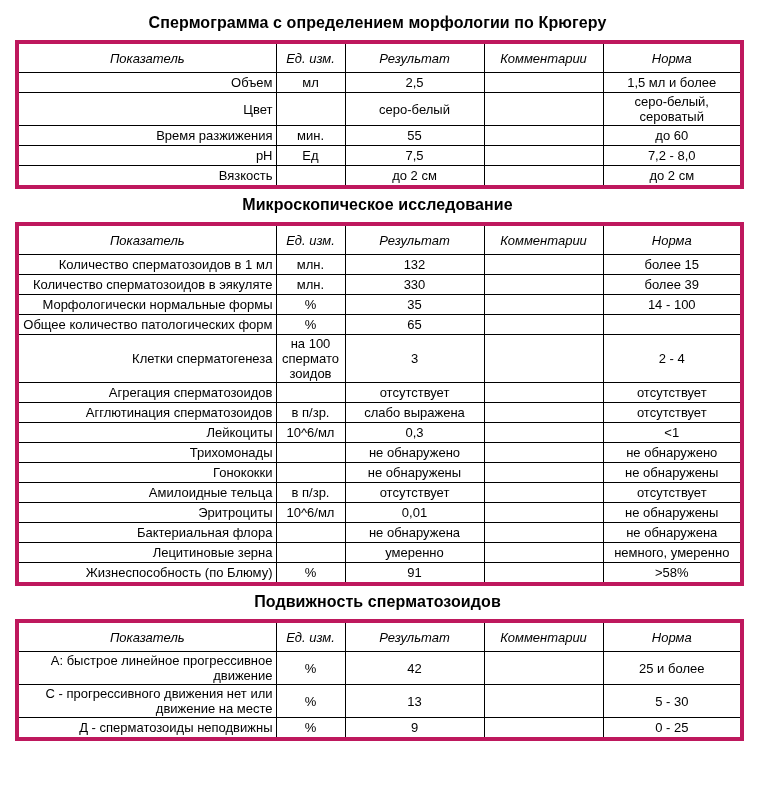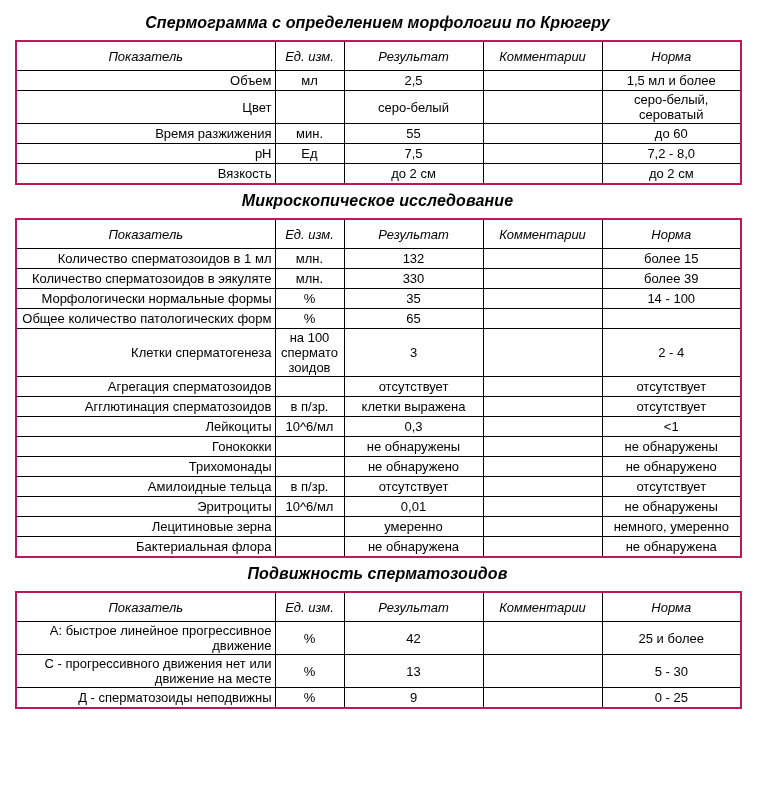--- a/index.html
+++ b/index.html
@@ -12,27 +12,26 @@
   .doc {
     padding: 7px 16px 10px 15px;
     width: 725px;
   }
   h2.section-title {
     font-size: 16px;
     font-weight: bold;
     text-align: center;
     margin: 7px 0 8px 0;
     letter-spacing: 0.1px;
-    font-style: italic;
   }
   table.report-table {
     border-collapse: collapse;
     table-layout: fixed;
     width: 725px;
-    border: 2px solid #be185d;
+    border: 4px solid #be185d;
   }
   table.report-table th,
   table.report-table td {
     border: 1px solid #000000;
     font-size: 13px;
     line-height: 15px;
     padding: 1px 3px;
     vertical-align: middle;
     overflow: hidden;
   }
@@ -169,72 +168,79 @@
           <tr>
             <td class="cell-name">Агрегация сперматозоидов</td>
             <td class="cell-center cell-unit"></td>
             <td class="cell-center">отсутствует</td>
             <td class="cell-center"></td>
             <td class="cell-center">отсутствует</td>
           </tr>
           <tr>
             <td class="cell-name">Агглютинация сперматозоидов</td>
             <td class="cell-center cell-unit">в п/зр.</td>
-            <td class="cell-center">клетки выражена</td>
+            <td class="cell-center">слабо выражена</td>
             <td class="cell-center"></td>
             <td class="cell-center">отсутствует</td>
           </tr>
           <tr>
             <td class="cell-name">Лейкоциты</td>
             <td class="cell-center cell-unit">10^6/мл</td>
             <td class="cell-center">0,3</td>
             <td class="cell-center"></td>
             <td class="cell-center">&lt;1</td>
           </tr>
           <tr>
+            <td class="cell-name">Трихомонады</td>
+            <td class="cell-center cell-unit"></td>
+            <td class="cell-center">не обнаружено</td>
+            <td class="cell-center"></td>
+            <td class="cell-center">не обнаружено</td>
+          </tr>
+          <tr>
             <td class="cell-name">Гонококки</td>
             <td class="cell-center cell-unit"></td>
             <td class="cell-center">не обнаружены</td>
             <td class="cell-center"></td>
             <td class="cell-center">не обнаружены</td>
-          </tr>
-          <tr>
-            <td class="cell-name">Трихомонады</td>
-            <td class="cell-center cell-unit"></td>
-            <td class="cell-center">не обнаружено</td>
-            <td class="cell-center"></td>
-            <td class="cell-center">не обнаружено</td>
           </tr>
           <tr>
             <td class="cell-name">Амилоидные тельца</td>
             <td class="cell-center cell-unit">в п/зр.</td>
             <td class="cell-center">отсутствует</td>
             <td class="cell-center"></td>
             <td class="cell-center">отсутствует</td>
           </tr>
           <tr>
             <td class="cell-name">Эритроциты</td>
             <td class="cell-center cell-unit">10^6/мл</td>
             <td class="cell-center">0,01</td>
             <td class="cell-center"></td>
             <td class="cell-center">не обнаружены</td>
           </tr>
           <tr>
+            <td class="cell-name">Бактериальная флора</td>
+            <td class="cell-center cell-unit"></td>
+            <td class="cell-center">не обнаружена</td>
+            <td class="cell-center"></td>
+            <td class="cell-center">не обнаружена</td>
+          </tr>
+          <tr>
             <td class="cell-name">Лецитиновые зерна</td>
             <td class="cell-center cell-unit"></td>
             <td class="cell-center">умеренно</td>
             <td class="cell-center"></td>
             <td class="cell-center">немного, умеренно</td>
           </tr>
           <tr>
-            <td class="cell-name">Бактериальная флора</td>
-            <td class="cell-center cell-unit"></td>
-            <td class="cell-center">не обнаружена</td>
-            <td class="cell-center"></td>
-            <td class="cell-center">не обнаружена</td>
+            <td class="cell-name">Жизнеспособность (по Блюму)</td>
+            <td class="cell-center cell-unit">%</td>
+            <td class="cell-center">91</td>
+            <td class="cell-center"></td>
+            <td class="cell-center">&gt;58%</td>
           </tr>
         </tbody>
     </table>
   </section>
 
   <section>
     <h2 class="section-title">Подвижность сперматозоидов</h2>
     <table class="report-table">
       <colgroup>
         <col style="width:259px">

